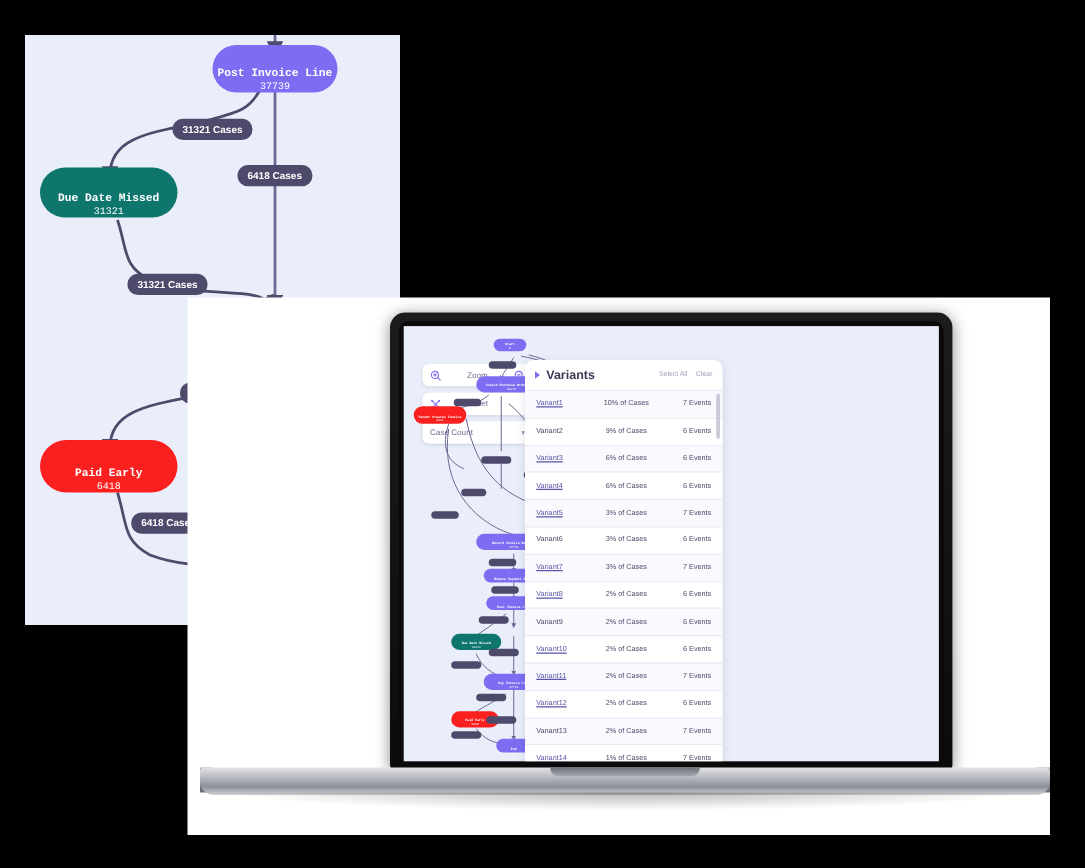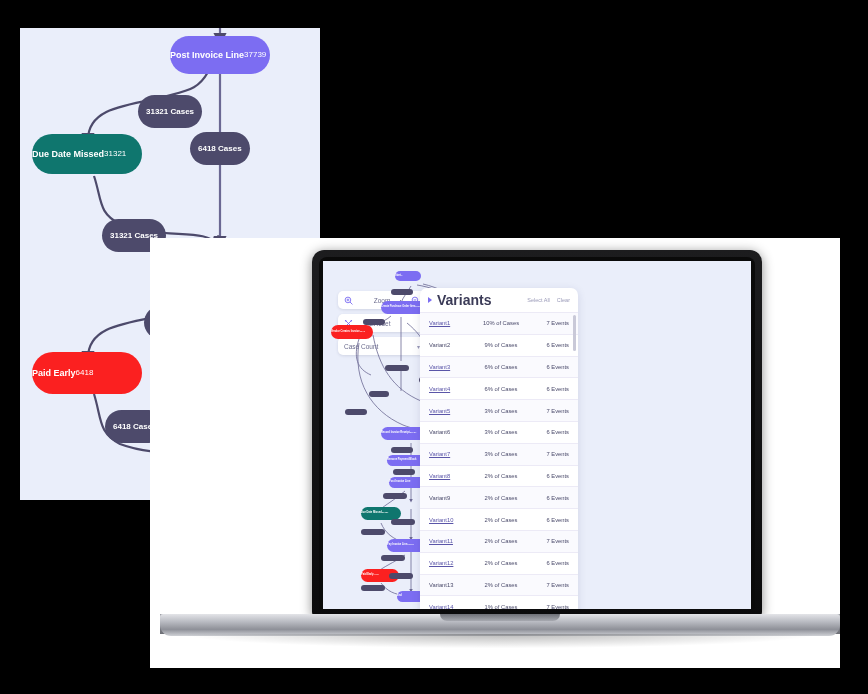--- a/index.html
+++ b/index.html
@@ -24,39 +24,39 @@
        border-radius:3px 3px 11px 11px;}
   #base:after{content:"";position:absolute;left:50%;top:0;transform:translateX(-50%);
        width:120px;height:7px;background:linear-gradient(180deg,#6e7077,#a7a9b0);
        border-radius:0 0 7px 7px;}
   #base-shadow{position:absolute;left:28px;top:384px;width:624px;height:14px;
        background:radial-gradient(ellipse at 50% 0%, rgba(0,0,0,.28), rgba(0,0,0,0) 72%);}
   .base-foot{position:absolute;top:364px;width:10px;height:20px;
        background:linear-gradient(180deg,#9b9da4,#6d6f76);}
 
   
-  .gnode{position:absolute;border-radius:999px;display:flex;flex-direction:row;
-         align-items:center;justify-content:flex-start;color:#fff;text-align:center;
-         line-height:1.15;box-sizing:border-box;}
+  .gnode{position:absolute;border-radius:999px;display:flex;flex-direction:column;
+         align-items:center;justify-content:flex-end;color:#fff;text-align:center;
+         line-height:1.15;box-sizing:border-box;font-family:Liberation Mono, monospace;}
   .gnode .n1{font-weight:bold;}
   .gnode .n2{font-weight:bold;}
   .gnode.purple{background:#7c6df2;}
   .gnode.orange{background:#0f766e;}
   .gnode.red{background:#fb2020;}
   .glabel{position:absolute;background:#4d4a6b;color:#fff;border-radius:999px;
           display:flex;align-items:center;justify-content:center;font-weight:bold;
           box-sizing:border-box;white-space:nowrap;}
 
   
   #front{position:absolute;left:20px;top:28px;width:300px;height:472px;
          background:#eaeefa;overflow:hidden;}
   #front .gnode{font-size:9px;}
   #front .gnode .n1{font-size:9px;}
   #front .gnode .n2{font-size:8px;font-weight:normal;}
-  #front .glabel{font-size:8px;height:33px;padding:0 8px;}
+  #front .glabel{font-size:8px;height:17px;padding:0 8px;}
 
   
   #app{position:absolute;inset:0;background:#eaeefa;}
   #toolbar{position:absolute;left:15px;top:30px;width:88px;}
   .tb-card{background:#fff;border-radius:5px;box-shadow:0 1px 3px rgba(30,30,70,.12);
            height:18px;display:flex;align-items:center;justify-content:space-between;
            padding:0 6px;margin-bottom:5px;box-sizing:border-box;}
   .tb-card .tb-label{flex:1;text-align:center;font-size:6.5px;color:#6b6b8d;}
   .tb-ico{width:9px;height:9px;color:#7c6df2;display:block;}
   .tb-ico svg{width:9px;height:9px;display:block;}
@@ -64,21 +64,21 @@
       height:18px;display:flex;align-items:center;justify-content:space-between;
       padding:0 6px;font-size:6.5px;color:#6b6b8d;box-sizing:border-box;}
 
   
   #variants{position:absolute;left:97px;top:27px;width:158px;height:331px;
             background:#fff;border-radius:7px;box-shadow:0 2px 8px rgba(40,40,90,.13);
             overflow:hidden;}
   #v-head{height:24px;display:flex;align-items:center;padding:0 8px;box-sizing:border-box;}
   #v-tri{width:0;height:0;border-left:4px solid #7c6df2;border-top:3px solid transparent;
          border-bottom:3px solid transparent;margin-right:5px;}
-  #v-title{font-size:14px;font-weight:bold;color:#3b3b57;flex:1;}
+  #v-title{font-size:10px;font-weight:bold;color:#3b3b57;flex:1;}
   .v-act{font-size:5.5px;color:#9a9ab8;margin-left:7px;text-decoration:none;}
   #v-list{position:absolute;top:24px;left:0;right:0;bottom:0;overflow:hidden;}
   .v-row{height:21.8px;display:flex;align-items:center;border-top:1px solid #eceaf6;
          box-sizing:border-box;padding:0 9px 0 9px;}
   .v-row:nth-child(odd){background:#fafafe;}
   .v-name{width:42px;font-size:5.8px;color:#5a55a8;text-decoration:underline;}
   .v-name.plain{text-decoration:none;color:#4b4b6b;}
   .v-pct{flex:1;font-size:5.8px;color:#4b4b6b;text-align:center;}
   .v-ev{width:38px;font-size:5.8px;color:#4b4b6b;text-align:right;}
   #v-scroll{position:absolute;right:2px;top:27px;width:3px;height:36px;

